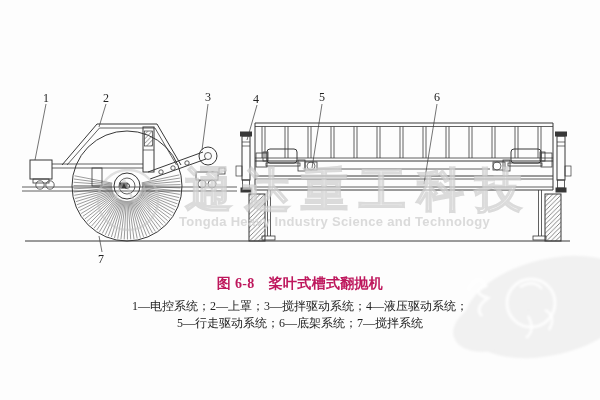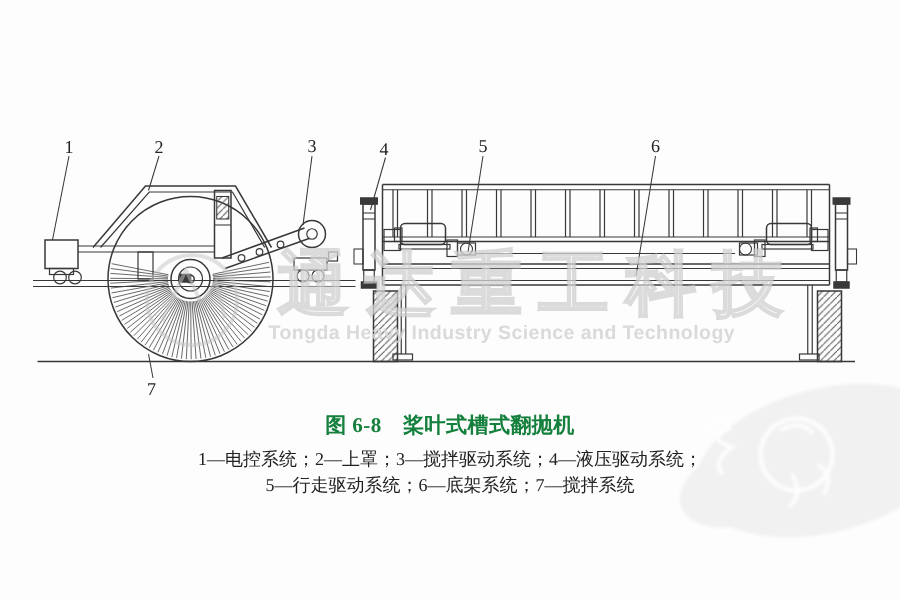--- a/index.html
+++ b/index.html
@@ -1,21 +1,21 @@
 <!DOCTYPE html>
 <html><head>
 <meta charset="utf-8">
 <style>
   html,body{margin:0;padding:0;}
   #stage{position:relative;width:600px;height:400px;background:#fdfdfd;overflow:hidden;
          font-family:"Liberation Serif", serif;}
   #art{position:absolute;left:0;top:0;}
   .callout{font-size:12px;fill:#222;font-family:"Liberation Serif",serif;}
   #caption{position:absolute;left:0;top:275px;width:600px;text-align:center;
-           font-size:14px;font-weight:bold;color:#15803d;letter-spacing:0.3px;}
+           font-size:14px;font-weight:bold;color:#be185d;letter-spacing:0.3px;}
   .legend{position:absolute;left:0;width:600px;text-align:center;color:#222;
           font-size:12px;}
   #legend1{top:298px;}
   #legend2{top:315px;}
   #wm-cn{position:absolute;left:185px;top:167px;line-height:1;font-size:47px;font-weight:bold;
          letter-spacing:11px;color:rgba(255,255,255,0.5);
          -webkit-text-stroke:1.4px rgba(190,190,190,0.55);white-space:nowrap;text-align:center;}
   #wm-en{position:absolute;left:179px;top:214px;font-size:13px;font-weight:bold;
          color:rgba(211,211,211,0.85);letter-spacing:0.3px;white-space:nowrap;
          font-family:"Liberation Sans",sans-serif;text-align:center;}

